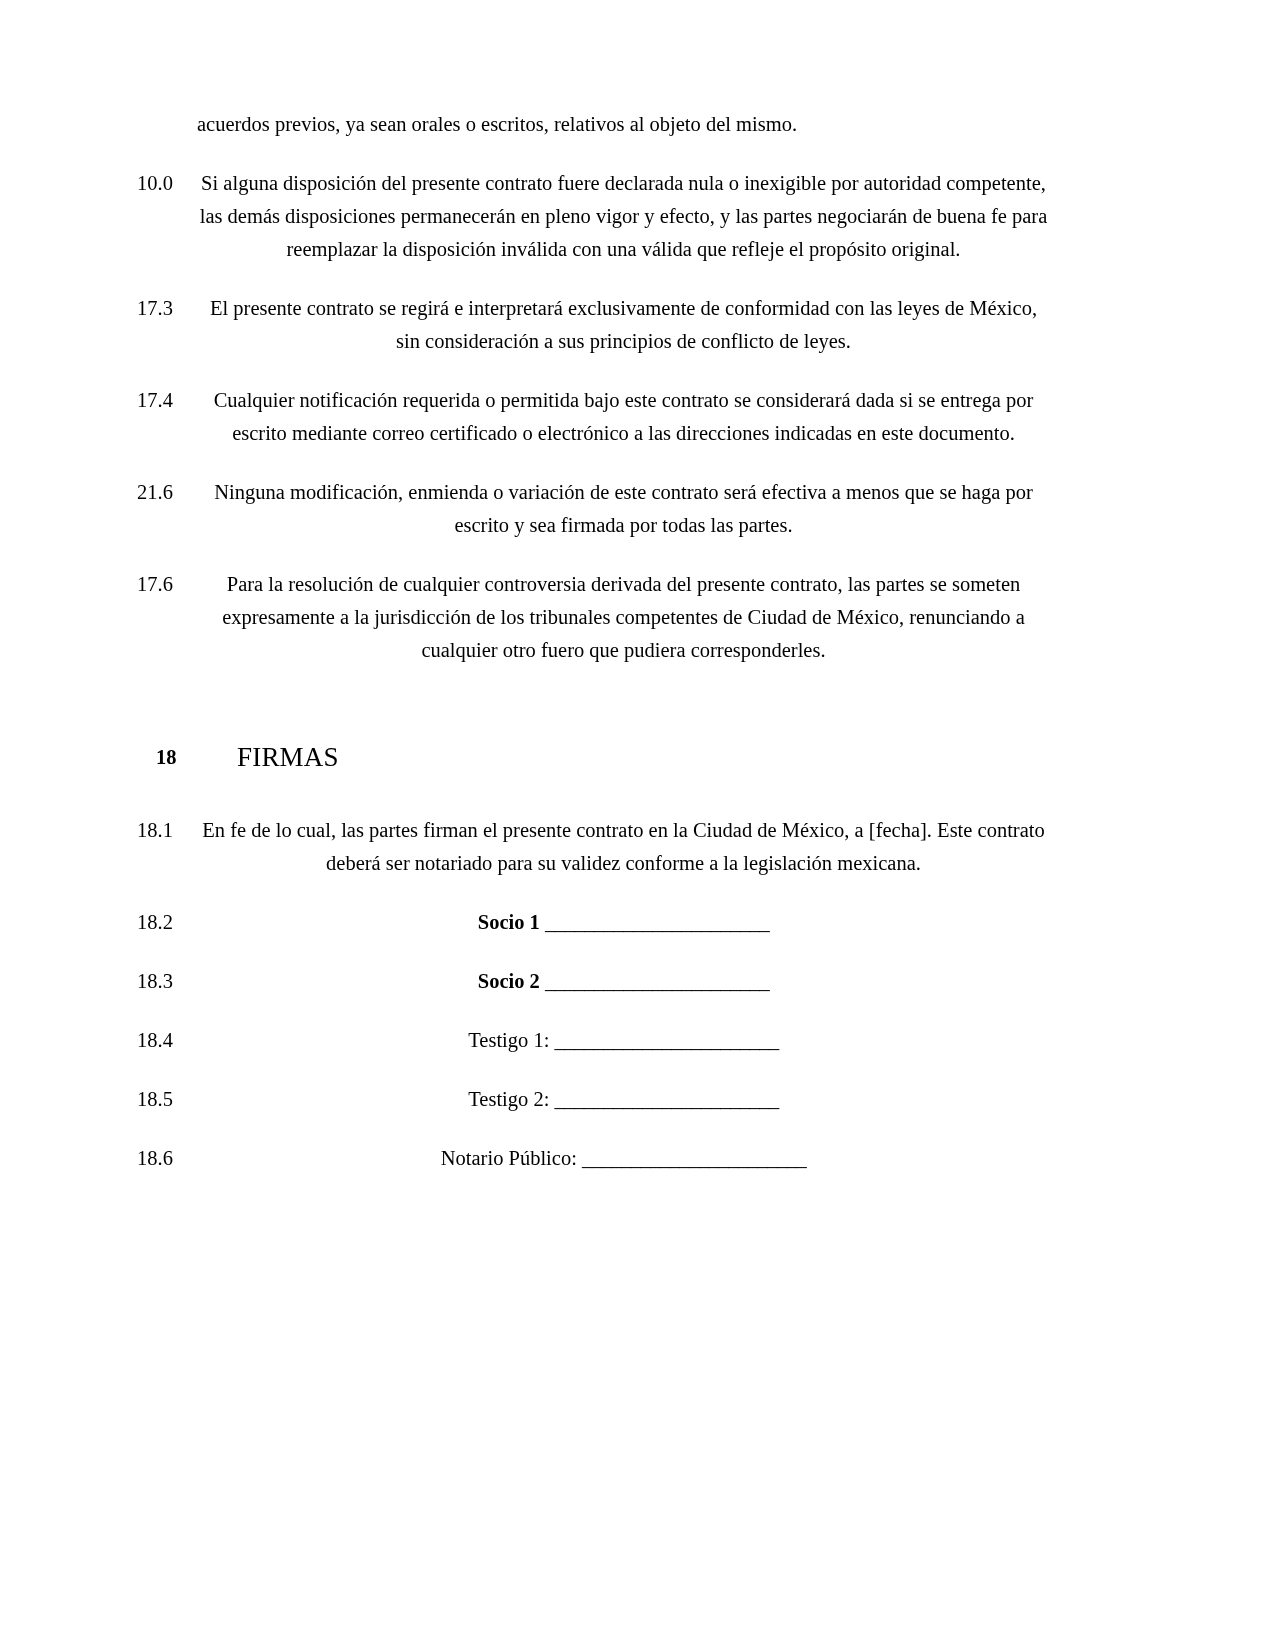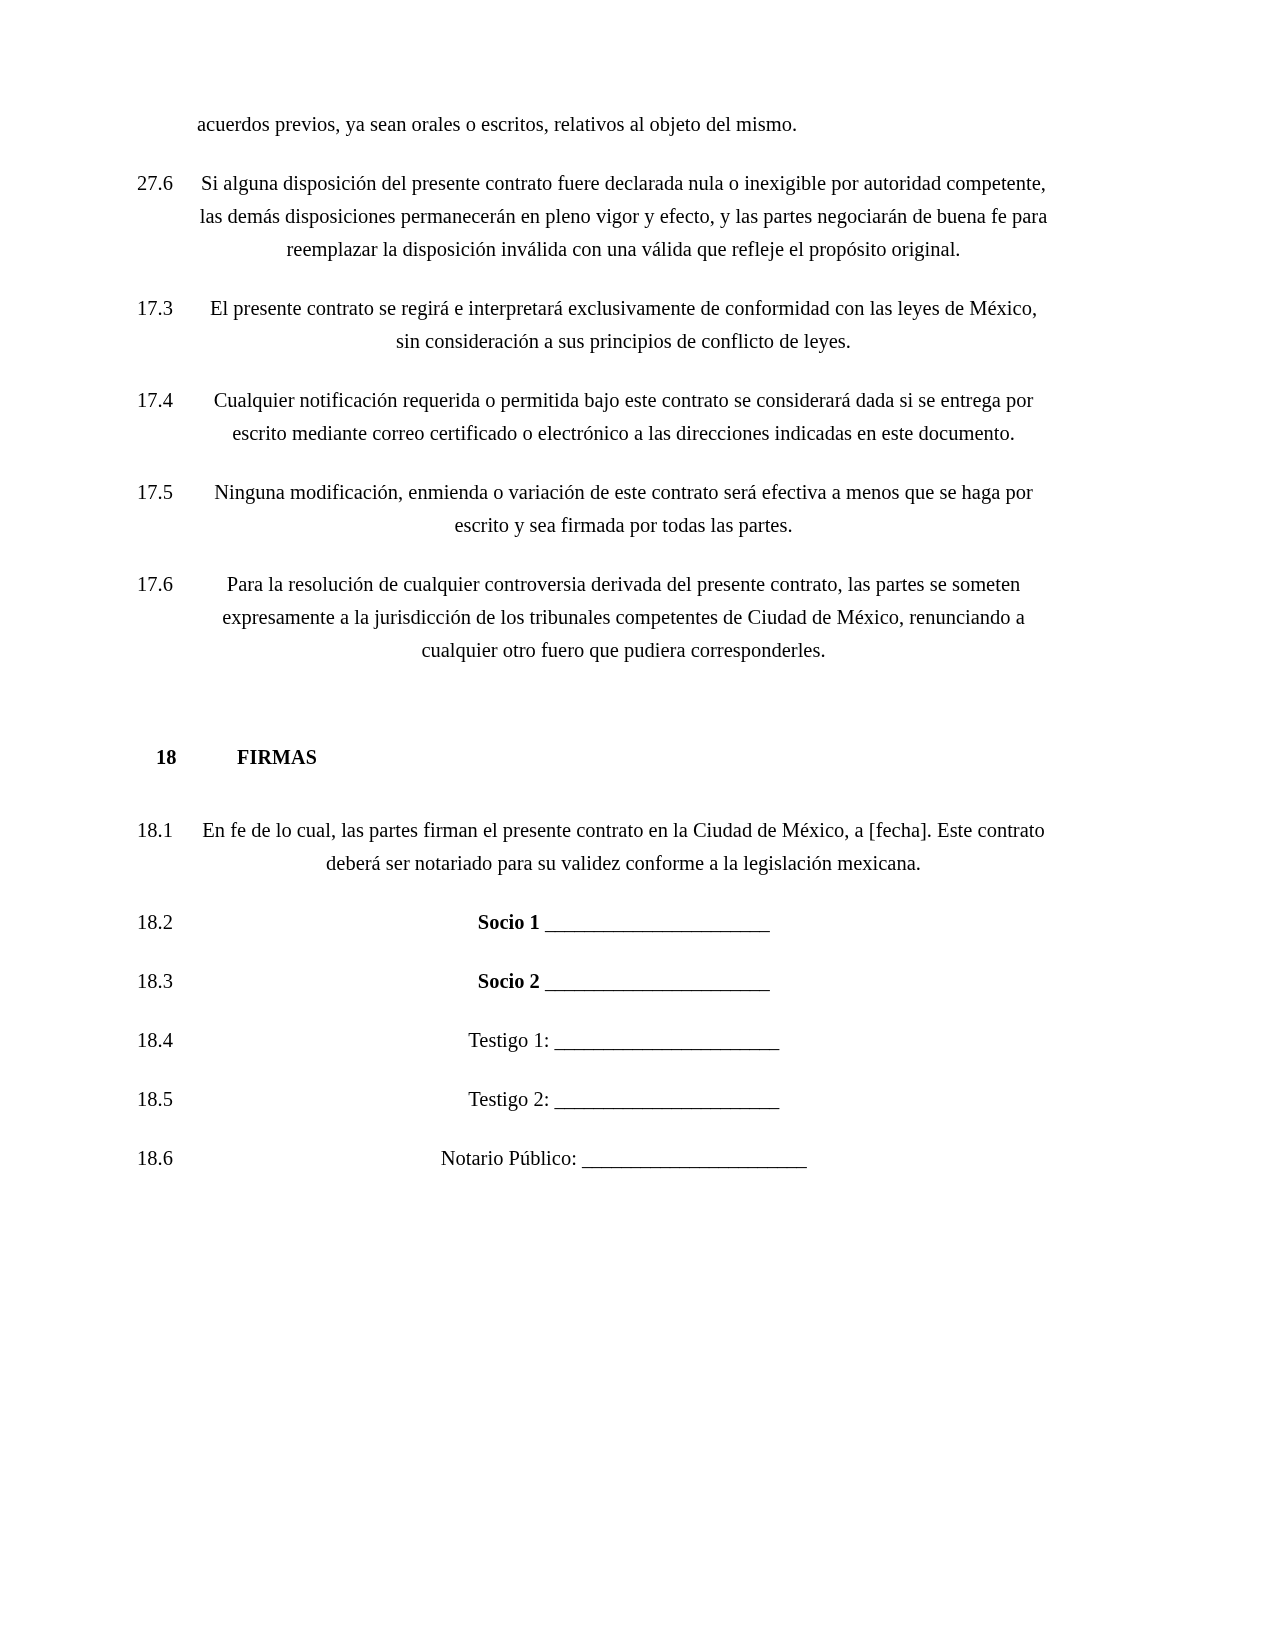--- a/index.html
+++ b/index.html
@@ -61,23 +61,23 @@
     font-size: 20.5px;
     line-height: 33px;
     font-weight: bold;
     text-align: left;
     padding-left: 19px;
     box-sizing: border-box;
     white-space: nowrap;
   }
   .section-heading .heading-title {
     flex: 1 1 auto;
-    font-size: 20px;
+    font-size: 27px;
     line-height: 33px;
-    font-weight: bold;
+    font-weight: normal;
     letter-spacing: 0.2px;
   }
   .section-heading + .clause {
     margin-top: 40px;
   }
   .sig-label {
     font-weight: bold;
   }
   .sig-rule {
     font-weight: normal;
@@ -86,36 +86,36 @@
 </style>
 </head>
 <body>
 
 <div class="page">
   <div class="doc-body">
 
     <p class="orphan-line">acuerdos previos, ya sean orales o escritos, relativos al objeto del mismo.</p>
 
     <div class="clause">
-      <div class="clause-number">27.6</div>
+      <div class="clause-number">10.0</div>
       <div class="clause-text">Si alguna disposición del presente contrato fuere declarada nula o inexigible por autoridad competente, las demás disposiciones permanecerán en pleno vigor y efecto, y las partes negociarán de buena fe para reemplazar la disposición inválida con una válida que refleje el propósito original.</div>
     </div>
 
     <div class="clause">
       <div class="clause-number">17.3</div>
       <div class="clause-text">El presente contrato se regirá e interpretará exclusivamente de conformidad con las leyes de México, sin consideración a sus principios de conflicto de leyes.</div>
     </div>
 
     <div class="clause">
       <div class="clause-number">17.4</div>
       <div class="clause-text">Cualquier notificación requerida o permitida bajo este contrato se considerará dada si se entrega por escrito mediante correo certificado o electrónico a las direcciones indicadas en este documento.</div>
     </div>
 
     <div class="clause">
-      <div class="clause-number">17.5</div>
+      <div class="clause-number">21.6</div>
       <div class="clause-text">Ninguna modificación, enmienda o variación de este contrato será efectiva a menos que se haga por escrito y sea firmada por todas las partes.</div>
     </div>
 
     <div class="clause">
       <div class="clause-number">17.6</div>
       <div class="clause-text">Para la resolución de cualquier controversia derivada del presente contrato, las partes se someten expresamente a la jurisdicción de los tribunales competentes de Ciudad de México, renunciando a cualquier otro fuero que pudiera corresponderles.</div>
     </div>
 
     <div class="section-heading">
       <div class="heading-number">18</div>

